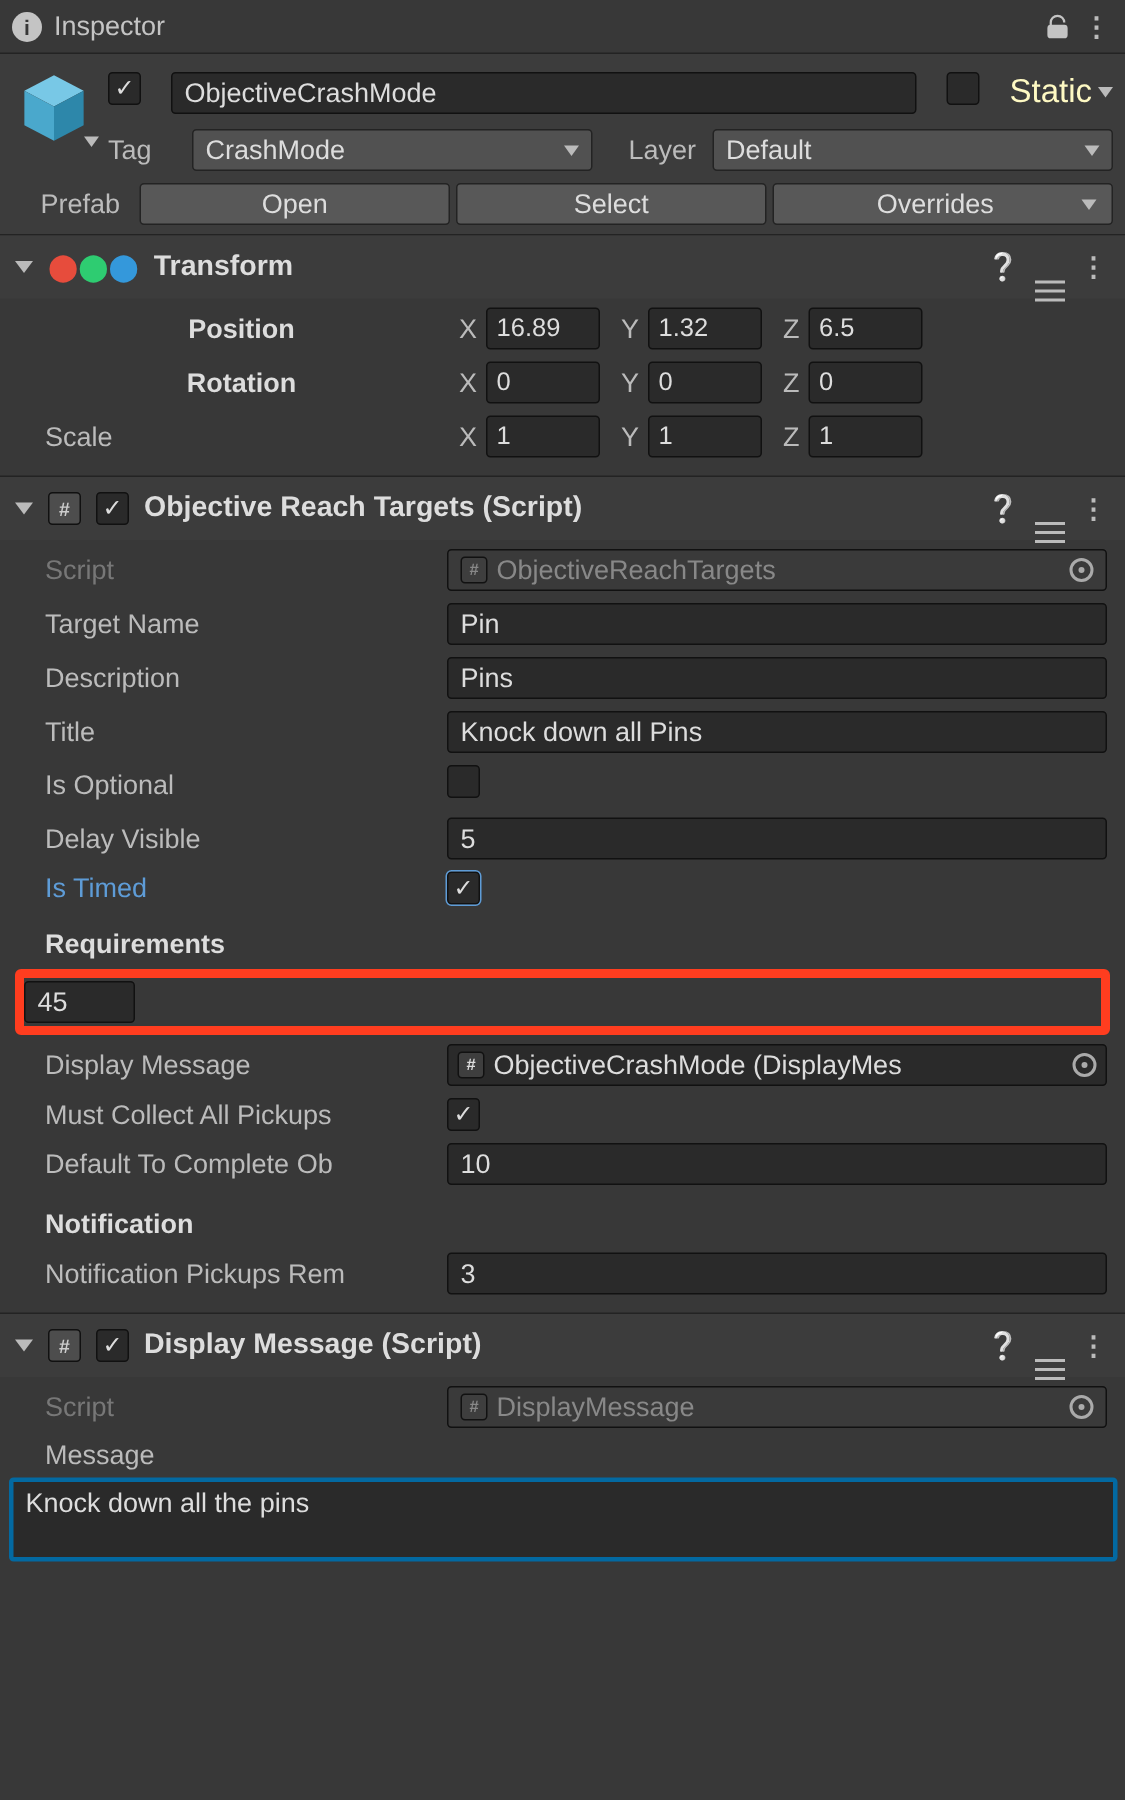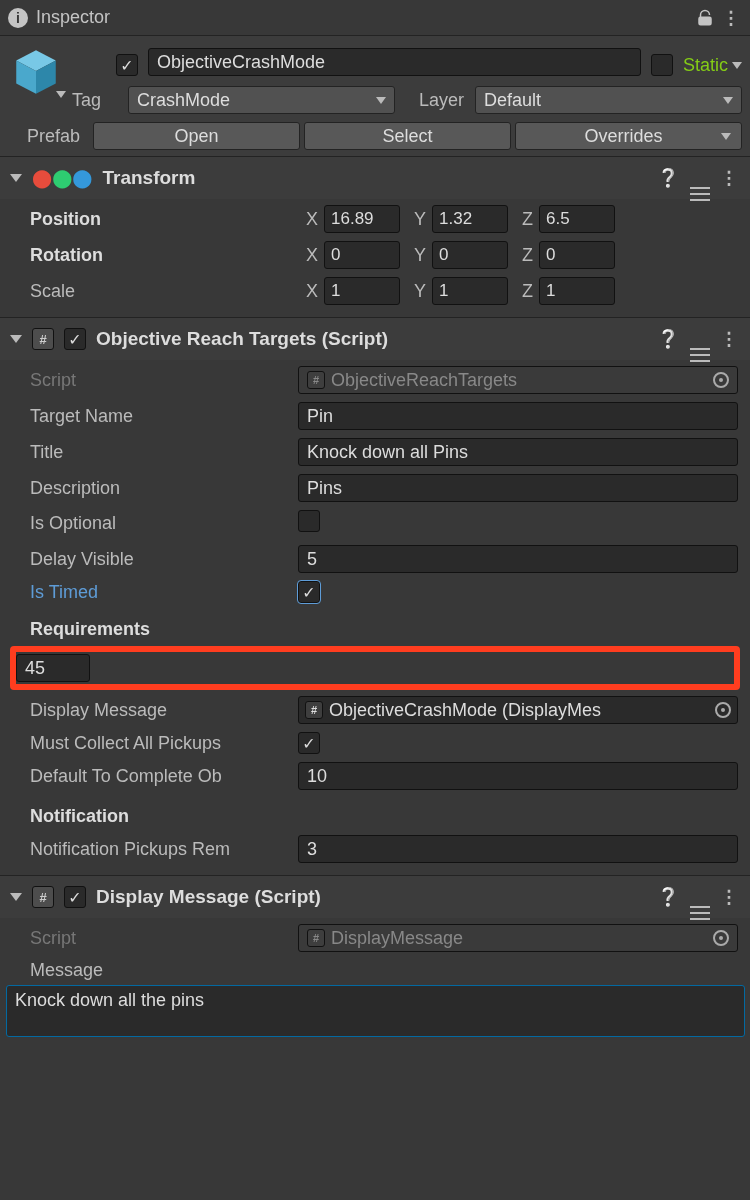--- a/index.html
+++ b/index.html
@@ -8,25 +8,25 @@
 
   
   .header-bar { display: flex; align-items: center; height: 36px; background: #383838; border-bottom: 1px solid #232323; padding: 0 8px; gap: 8px; }
   .header-bar .spacer { flex: 1; }
   .info-icon { width: 20px; height: 20px; border-radius: 50%; background: #c4c4c4; color: #383838; display: inline-flex; align-items: center; justify-content: center; font-weight: bold; font-size: 14px; }
 
   
   .gameobject-block { background: #3c3c3c; padding: 8px 8px 0 8px; }
   .go-row1 { display: flex; align-items: flex-start; gap: 8px; }
   .cube-icon { width: 56px; height: 56px; display: flex; align-items: center; justify-content: center; position: relative; }
-  .go-name-row { flex: 1; display: flex; align-items: flex-end; gap: 10px; margin-top: 4px; margin-left: 44px; }
+  .go-name-row { flex: 1; display: flex; align-items: flex-start; gap: 20px; margin-top: 4px; }
   .chk { width: 22px; height: 22px; background: #2a2a2a; border: 1px solid #111; display: inline-flex; align-items: center; justify-content: center; border-radius: 3px; cursor: pointer; }
   .chk.checked::after { content: "✓"; color: #ddd; font-size: 16px; }
   .text-input { flex: 1; height: 28px; background: #2a2a2a; border: 1px solid #111; color: #ddd; padding: 0 8px; font-size: 18px; border-radius: 3px; }
-  .static-row { display: flex; align-items: center; gap: 4px; color: #84cc16; font-size: 18px; }
+  .static-row { display: flex; align-items: center; gap: 4px; color: #fef9c3; font-size: 22px; }
 
   .tag-layer-row { display: flex; align-items: center; gap: 8px; margin-top: 6px; padding-left: 64px; }
   .label-mid { color: #bbb; font-size: 18px; min-width: 48px; }
   .dd { height: 28px; background: #515151; border: 1px solid #232323; color: #ddd; padding: 0 8px; display: flex; align-items: center; gap: 6px; border-radius: 3px; cursor: pointer; position: relative; }
   .dd .tri { margin-left: auto; }
   .tri { width: 0; height: 0; border-left: 5px solid transparent; border-right: 5px solid transparent; border-top: 7px solid #bbb; }
   .tri-down { width: 0; height: 0; border-left: 6px solid transparent; border-right: 6px solid transparent; border-top: 8px solid #bbb; display:inline-block; }
 
   .prefab-row { display: flex; align-items: center; gap: 4px; margin-top: 8px; padding-bottom: 6px; }
   .btn { flex: 1; height: 28px; background: #585858; border: 1px solid #232323; color: #ddd; display: flex; align-items: center; justify-content: center; border-radius: 3px; cursor: pointer; }
@@ -36,38 +36,38 @@
   .comp-header { display: flex; align-items: center; height: 42px; padding: 0 10px; gap: 10px; background: #3c3c3c; }
   .comp-header .title { font-weight: 600; color: #ddd; font-size: 19px; }
   .comp-header .spacer { flex: 1; }
   .ghost-icon { color: #bbb; cursor: pointer; font-size: 18px; }
 
   .script-icon { width: 22px; height: 22px; background: #3e3e3e; border: 1px solid #111; border-radius: 3px; display:inline-flex; align-items:center; justify-content:center; font-size: 13px; font-weight: bold; }
 
   .prop-rows { padding: 6px 12px 12px 12px; display: flex; flex-direction: column; gap: 8px; }
   .prop-row { display: flex; align-items: center; gap: 6px; }
   .prop-label { width: 280px; color: #bbb; padding-left: 18px; font-size: 18px; }
-  .prop-label.bold { font-weight: 700; color: #ddd; }
+  .prop-label.bold { font-weight: 700; color: #ddd; text-align: center; }
   .prop-label.section { font-weight: 700; color: #ddd; margin-top: 8px; }
   .prop-label.link { color: #5e9cd7; }
   .prop-field { flex: 1; }
   .field-input { width: 100%; height: 28px; background: #2a2a2a; border: 1px solid #111; color: #ddd; padding: 0 8px; font-size: 18px; border-radius: 3px; }
   .field-readonly { background: #3a3a3a; color: #888; display:flex; align-items:center; gap:6px; padding:0 8px; height:28px; border:1px solid #111; border-radius:3px; }
   .field-dd { width: 100%; }
   .obj-ref { display:flex; align-items:center; gap:6px; height:28px; background:#2a2a2a; border:1px solid #111; color:#ddd; padding:0 6px; border-radius:3px; }
   .circ { width: 16px; height:16px; border:2px solid #aaa; border-radius:50%; margin-left:auto; position:relative; }
   .circ::after { content:""; position:absolute; width:4px; height:4px; background:#aaa; border-radius:50%; top:4px; left:4px; }
 
   .xyz-row { display:flex; align-items:center; gap:6px; }
   .xyz-label { color:#bbb; margin-left:8px; }
   .xyz-field { width: 76px; height:28px; background:#2a2a2a; border:1px solid #111; color:#ddd; padding:0 6px; font-size:17px; border-radius:3px; }
 
   .highlight-box { position: relative; border: 6px solid #ff3d1f; border-radius: 4px; padding: 2px 0; margin: -2px -2px; }
 
-  .textarea { width: 98.5%; margin: 0 6px 10px 6px; min-height: 34px; background:#2a2a2a; border:1px solid #0369a1; color:#ddd; padding:4px 8px; font-size:18px; border-radius:3px; resize:none; }
+  .textarea { width: 98.5%; margin: 0 6px 10px 6px; min-height: 34px; background:#2a2a2a; border:3px solid #0369a1; color:#ddd; padding:4px 8px; font-size:18px; border-radius:3px; resize:none; }
 
   svg { display:block; }
 
   .transform-icon { display:inline-flex; gap:0; }
   .transform-icon span:nth-child(1){ color:#e74c3c; }
   .transform-icon span:nth-child(2){ color:#2ecc71; }
   .transform-icon span:nth-child(3){ color:#3498db; }
 
   .sliders { display:inline-block; width:20px; position:relative; }
   .sliders::before, .sliders::after { content:""; position:absolute; left:0; right:0; height:2px; background:#bbb; }
@@ -211,26 +211,26 @@
             <span>ObjectiveReachTargets</span>
             <span class="circ"></span>
           </div>
         </div>
       </div>
       <div class="prop-row">
         <div class="prop-label">Target Name</div>
         <div class="prop-field"><input class="field-input" value="Pin" style=""></div>
       </div>
       <div class="prop-row">
+        <div class="prop-label">Description</div>
+        <div class="prop-field"><input class="field-input" value="Pins" style=""></div>
+      </div>
+      <div class="prop-row">
         <div class="prop-label">Title</div>
         <div class="prop-field"><input class="field-input" value="Knock down all Pins" style=""></div>
-      </div>
-      <div class="prop-row">
-        <div class="prop-label">Description</div>
-        <div class="prop-field"><input class="field-input" value="Pins" style=""></div>
       </div>
       <div class="prop-row">
         <div class="prop-label">Is Optional</div>
         <div class="prop-field"><span class="chk"></span></div>
       </div>
       <div class="prop-row">
         <div class="prop-label">Delay Visible</div>
         <div class="prop-field"><input class="field-input" value="5" style=""></div>
       </div>
 

